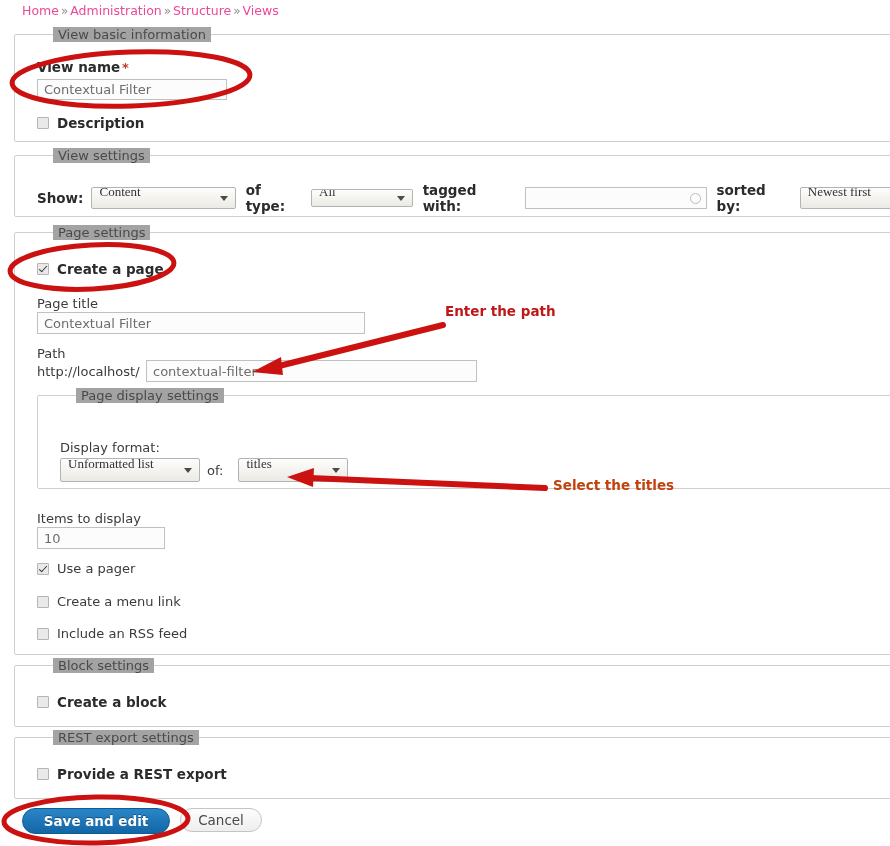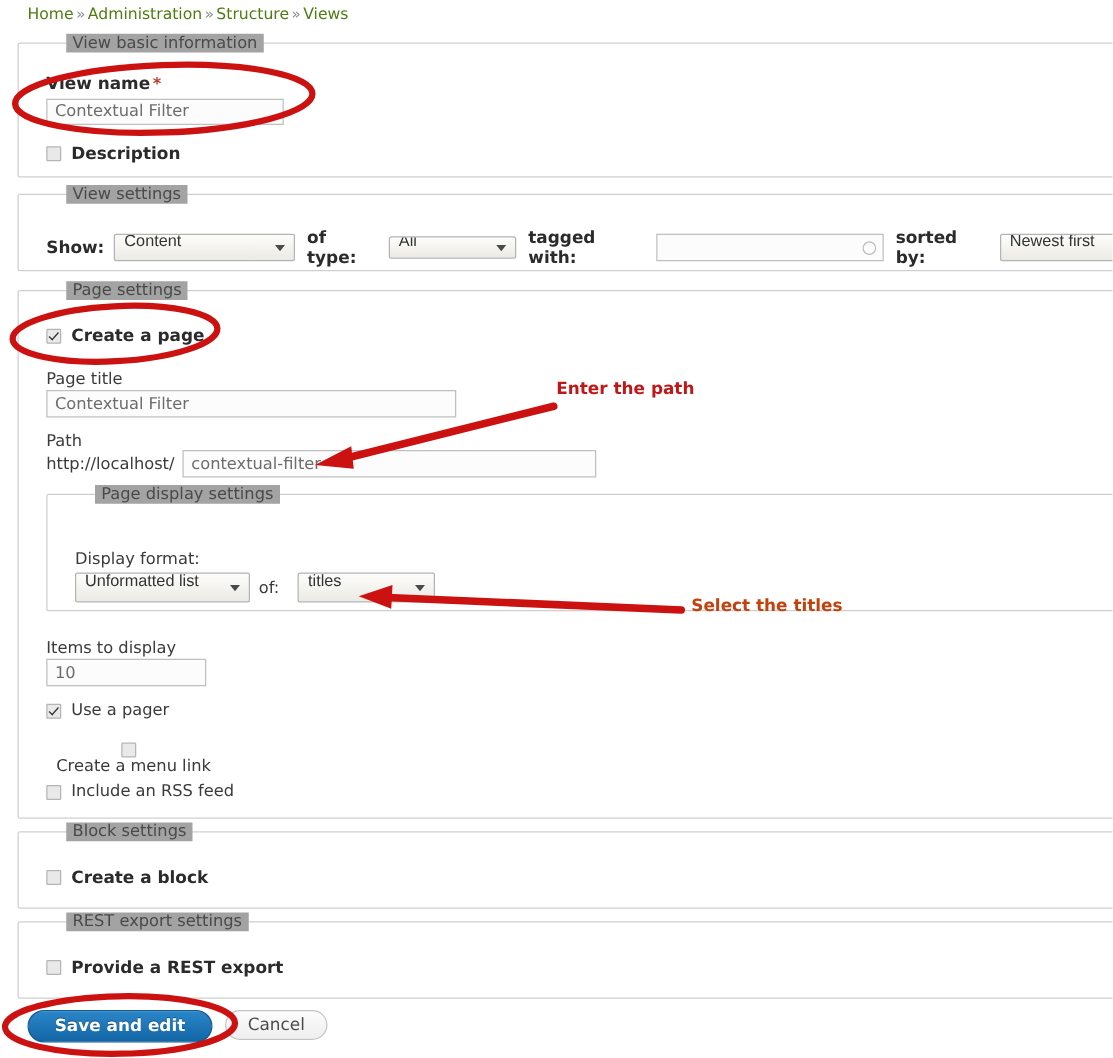--- a/index.html
+++ b/index.html
@@ -16,21 +16,21 @@
   }
   
   .breadcrumb {
     position: absolute;
     left: 22px; top: 3px;
     font-size: 12.5px;
     color: #6b6b6b;
     white-space: nowrap;
   }
   .breadcrumb a {
-    color: #4d7c0f;
+    color: #ec4899;
     text-decoration: none;
   }
   .breadcrumb .sep {
     color: #8f8f8f;
     padding: 0 2px;
     font-size: 12px;
   }
   
   .fs {
     position: absolute;
@@ -73,21 +73,21 @@
     font-size: 13px;
     padding: 3px 6px;
     outline: none;
   }
   .sel {
     box-sizing: border-box;
     border: 1px solid #b3b3b3;
     border-radius: 2px;
     background: linear-gradient(#fdfdfb, #ebeae4);
     color: #333;
-    font-family: Liberation Sans, sans-serif;
+    font-family: Liberation Serif, serif;
     font-size: 13px;
     padding: 2px 20px 14px 7px;
     position: relative;
     white-space: nowrap;
     overflow: hidden;
     display: flex;
     align-items: center;
   }
   .sel .caret {
     position: absolute;
@@ -254,21 +254,21 @@
 
   <div class="lbl" style="position:absolute; left:22px; top:278px;">
     <span>Items to display</span>
   </div>
   <input class="txt" type="text" style="position: absolute; left: 22px; top: 294px; width: 128px; height: 22px;" value="10">
 
   <div class="row" style="left:22px; top:328px;">
     <span class="cb checked"></span>
     <span class="lbl" style="margin-left:8px;">Use a pager</span>
   </div>
-  <div class="row" style="left:22px; top:361px;flex-direction:column;">
+  <div class="row" style="left:22px; top:361px;">
     <span class="cb"></span>
     <span class="lbl" style="margin-left:8px;">Create a menu link</span>
   </div>
   <div class="row" style="left:22px; top:393px;">
     <span class="cb"></span>
     <span class="lbl" style="margin-left:8px;">Include an RSS feed</span>
   </div>
 </div>
 
 <div class="fs" style="left:14px; top:665px; width:900px; height:62px;">

